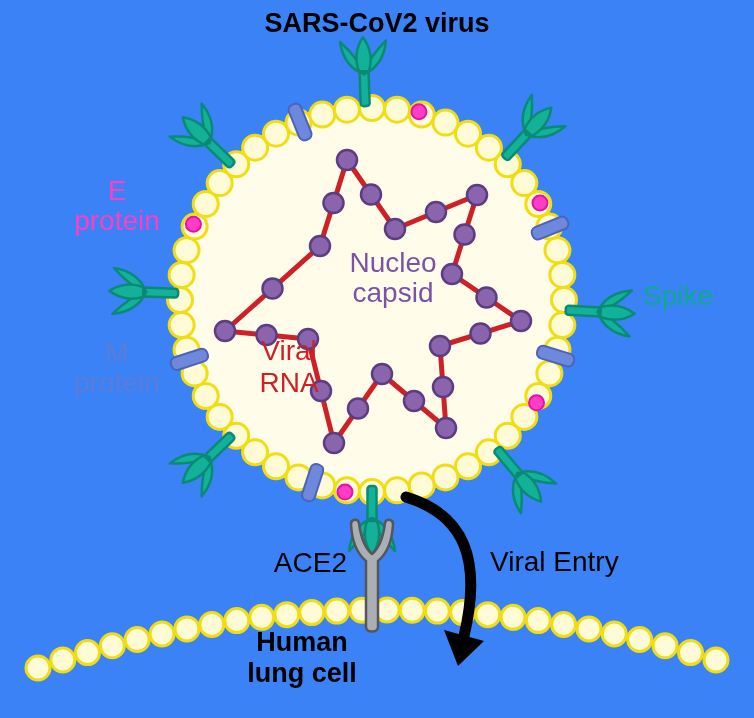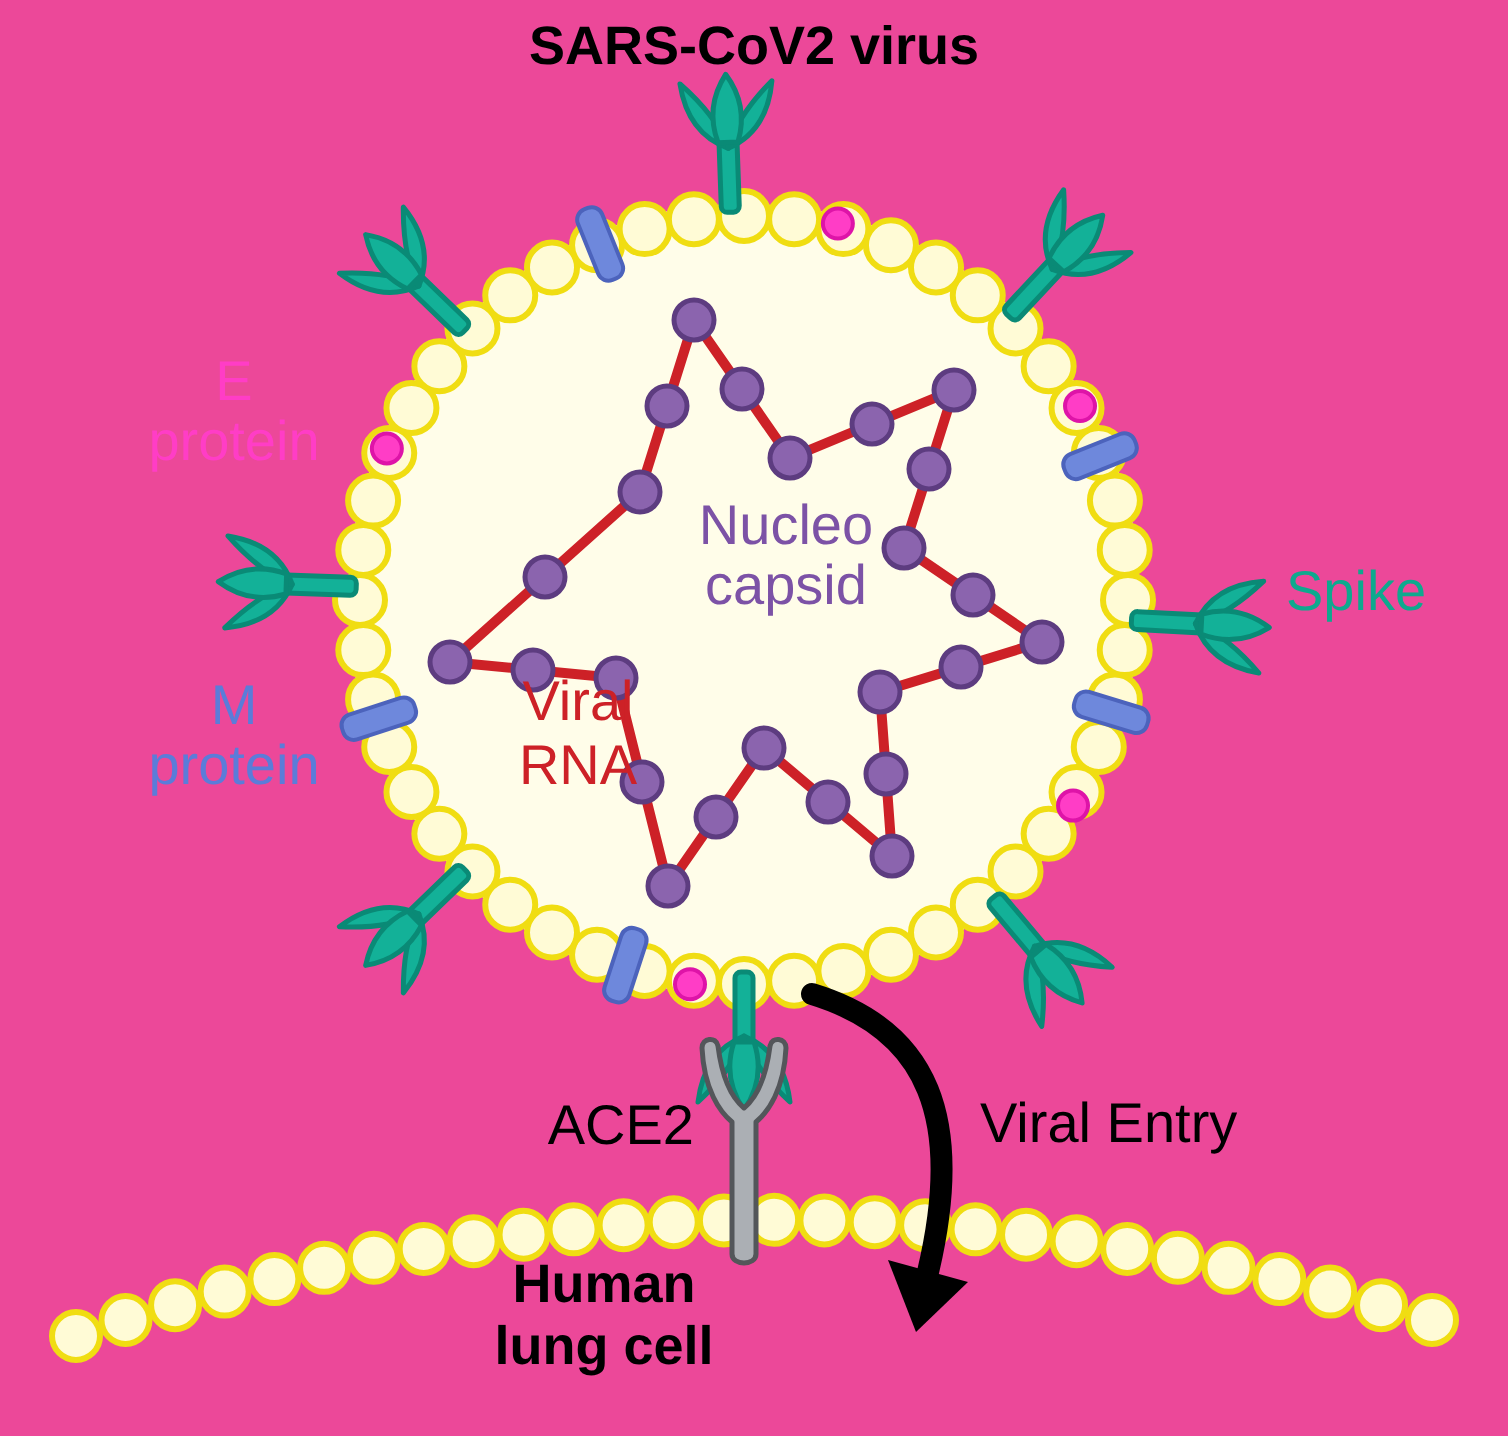--- a/index.html
+++ b/index.html
@@ -1,16 +1,16 @@
 <!DOCTYPE html>
 <html><head>
 <meta charset="utf-8">
 <style>
   html,body{margin:0;padding:0;background:#ffffff;}
-  .canvas{position:relative;width:754px;height:718px;background:#ec4899;overflow:hidden;}
+  .canvas{position:relative;width:754px;height:718px;background:#3b82f6;overflow:hidden;}
   svg{display:block;}
   text{font-family:"Liberation Sans","DejaVu Sans",sans-serif;}
   .lbl{font-size:28px;}
   .title-text{font-size:27px;font-weight:700;}
   .bold-lbl{font-size:27px;font-weight:700;}
 </style>
 </head>
 <body>
 
 <div class="canvas">

